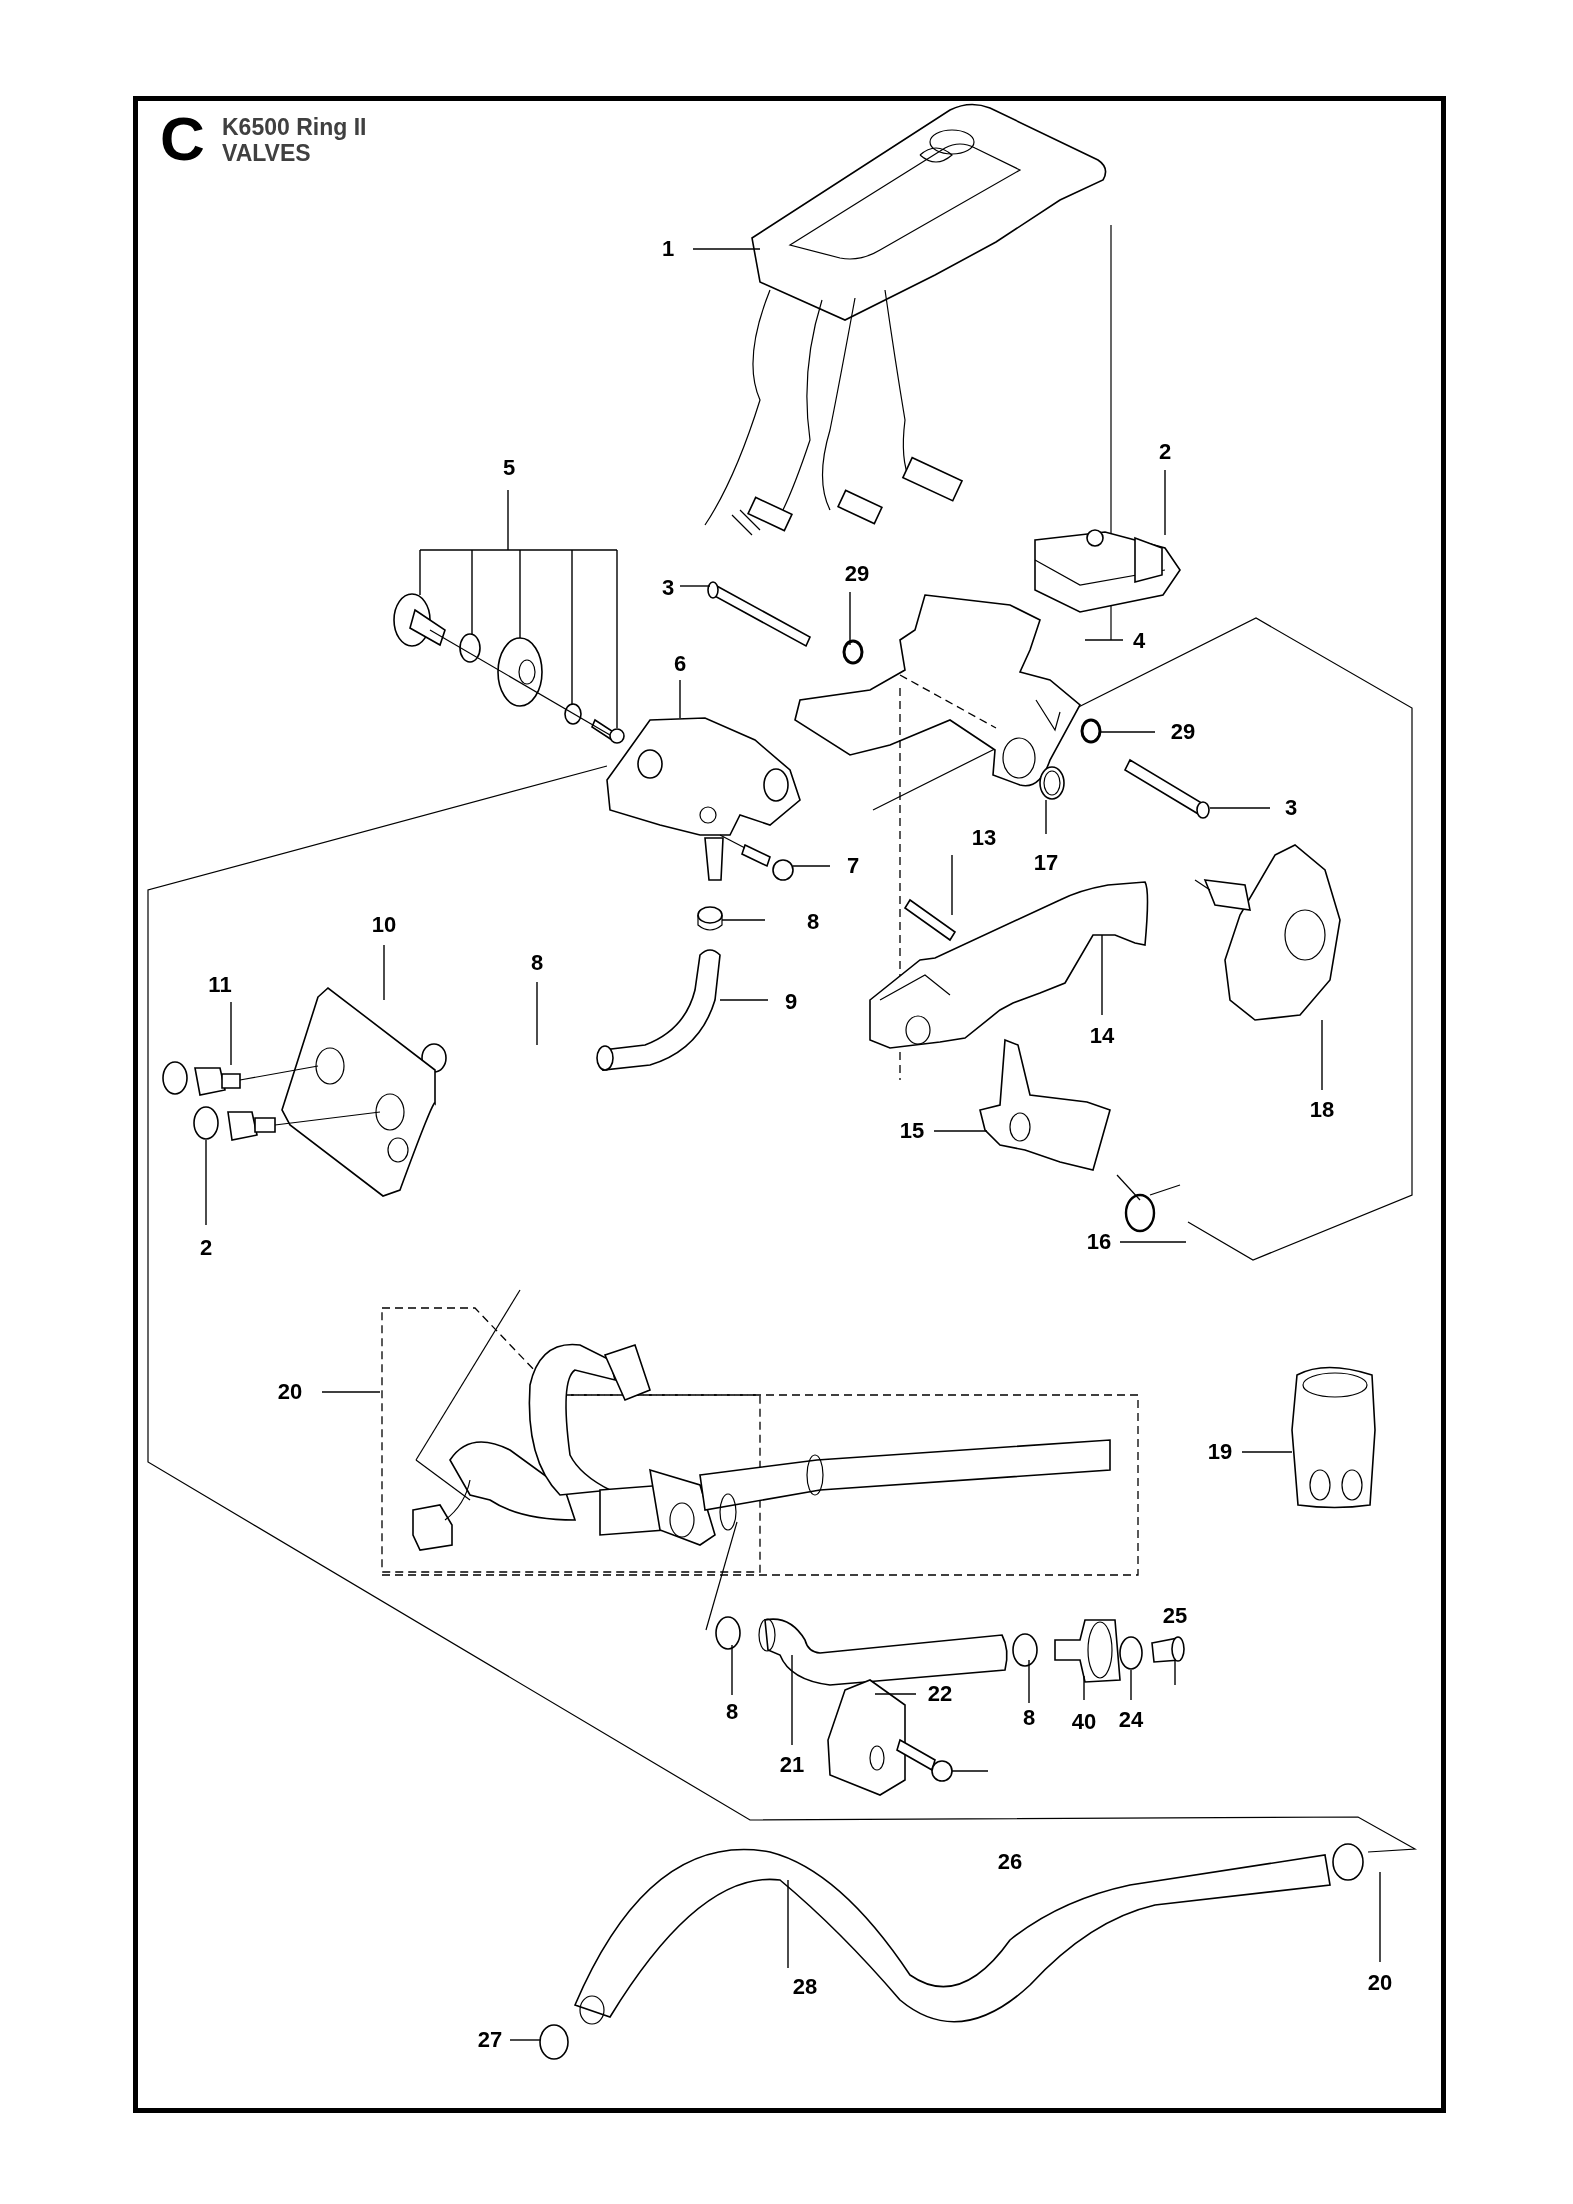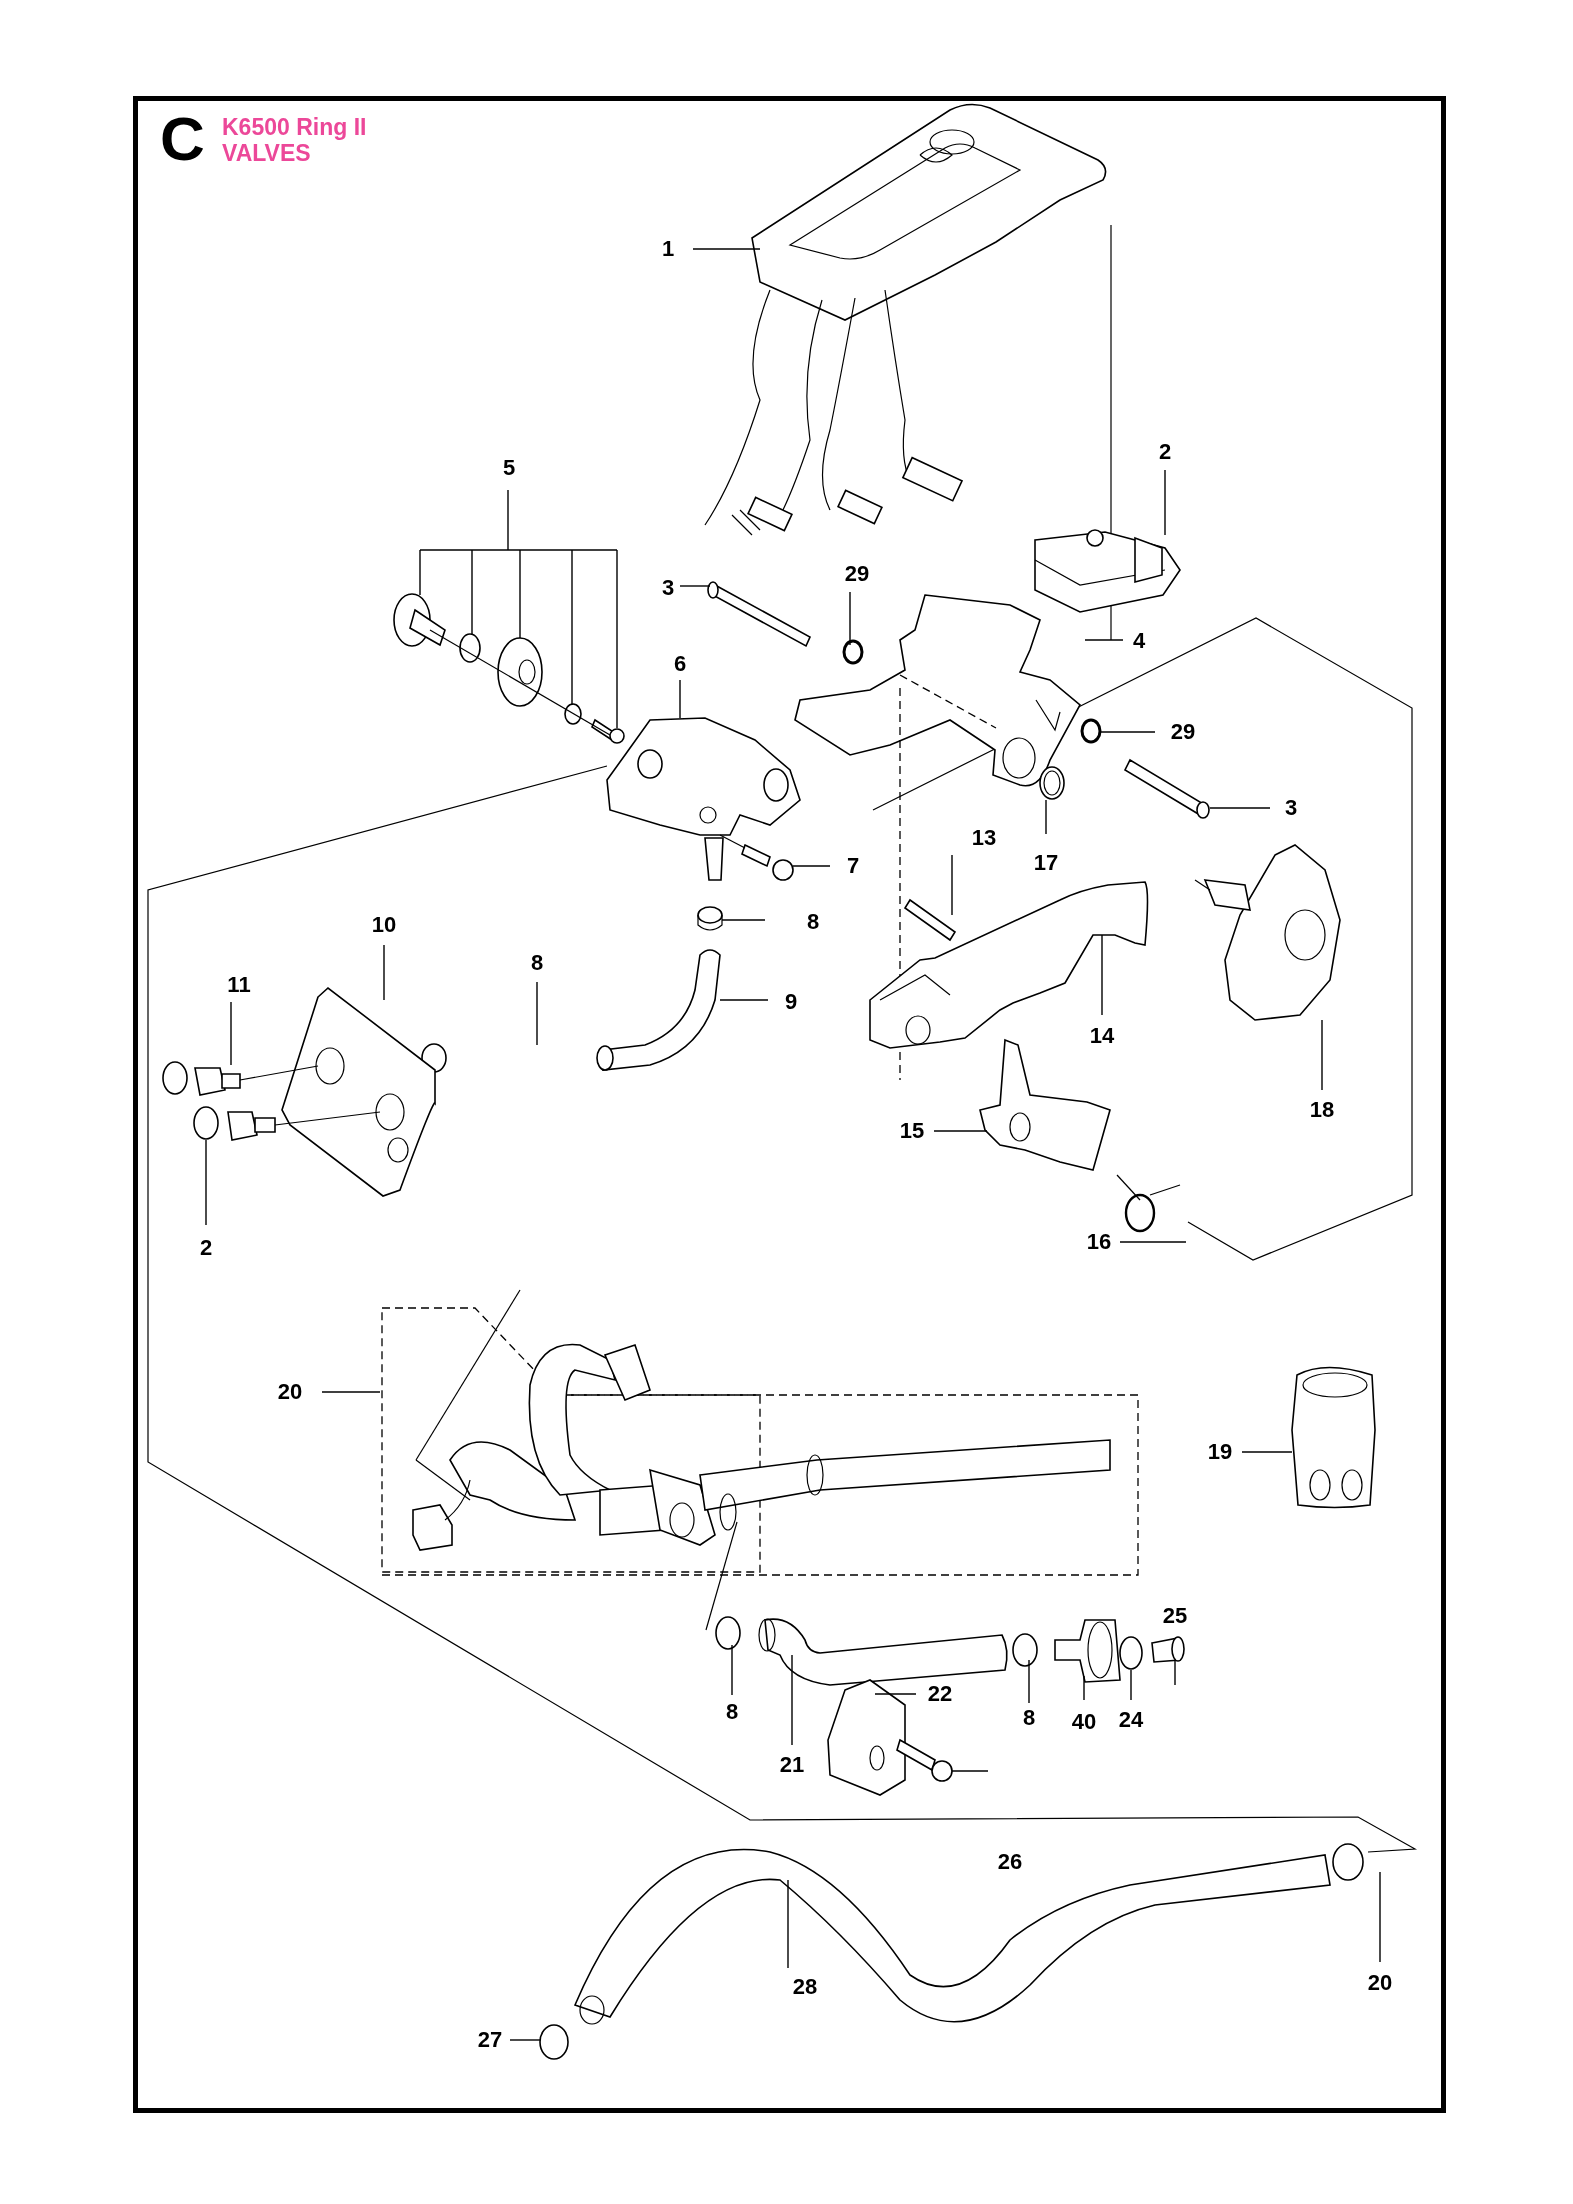--- a/index.html
+++ b/index.html
@@ -1,20 +1,20 @@
 <!DOCTYPE html>
 <html><head>
   <meta charset="utf-8">
   <style>
     html, body { margin: 0; padding: 0; background: #ffffff; }
     body { width: 1573px; height: 2204px; position: relative; overflow: hidden; font-family: "Liberation Sans", sans-serif; }
     #frame { position: absolute; left: 133px; top: 96px; width: 1303px; height: 2007px; border: 5px solid #000; box-sizing: content-box; }
     #stage { position: absolute; left: 0; top: 0; width: 1573px; height: 2204px; }
     .section-letter { position: absolute; left: 160px; top: 108px; font-weight: bold; font-size: 62px; line-height: 62px; color: #000; font-family: "Liberation Sans", sans-serif; }
-    .title { position: absolute; left: 222px; top: 114px; font-weight: bold; font-size: 23px; line-height: 26px; color: #ec4899; font-family: "Liberation Sans", sans-serif; }
+    .title { position: absolute; left: 222px; top: 114px; font-weight: bold; font-size: 23px; line-height: 26px; color: #404040; font-family: "Liberation Sans", sans-serif; }
     .lbl { position: absolute; font-weight: bold; font-size: 22px; color: #000; transform: translate(-50%, -50%); font-family: "Liberation Sans", sans-serif; white-space: nowrap; }
     .part { fill: #fff; stroke: #000; stroke-width: 1.6; }
     .thin { fill: none; stroke: #000; stroke-width: 1.2; }
     .lead { fill: none; stroke: #000; stroke-width: 1.4; }
     .dash { fill: none; stroke: #000; stroke-width: 1.3; stroke-dasharray: 8 5; }
   </style>
 </head>
 <body>
 
 <div id="frame"></div>
@@ -290,21 +290,21 @@
 <div class="lbl" style="left:1139px;top:641px">4</div>
 <div class="lbl" style="left:509px;top:468px">5</div>
 <div class="lbl" style="left:680px;top:664px">6</div>
 <div class="lbl" style="left:1183px;top:732px">29</div>
 <div class="lbl" style="left:1291px;top:808px">3</div>
 <div class="lbl" style="left:853px;top:866px">7</div>
 <div class="lbl" style="left:984px;top:838px">13</div>
 <div class="lbl" style="left:1046px;top:863px">17</div>
 <div class="lbl" style="left:384px;top:925px">10</div>
 <div class="lbl" style="left:813px;top:922px">8</div>
-<div class="lbl" style="left:239px;top:985px">11</div>
+<div class="lbl" style="left:220px;top:985px">11</div>
 <div class="lbl" style="left:537px;top:963px">8</div>
 <div class="lbl" style="left:791px;top:1002px">9</div>
 <div class="lbl" style="left:1102px;top:1036px">14</div>
 <div class="lbl" style="left:1322px;top:1110px">18</div>
 <div class="lbl" style="left:206px;top:1248px">2</div>
 <div class="lbl" style="left:912px;top:1131px">15</div>
 <div class="lbl" style="left:1099px;top:1242px">16</div>
 <div class="lbl" style="left:290px;top:1392px">20</div>
 <div class="lbl" style="left:1220px;top:1452px">19</div>
 <div class="lbl" style="left:732px;top:1712px">8</div>

